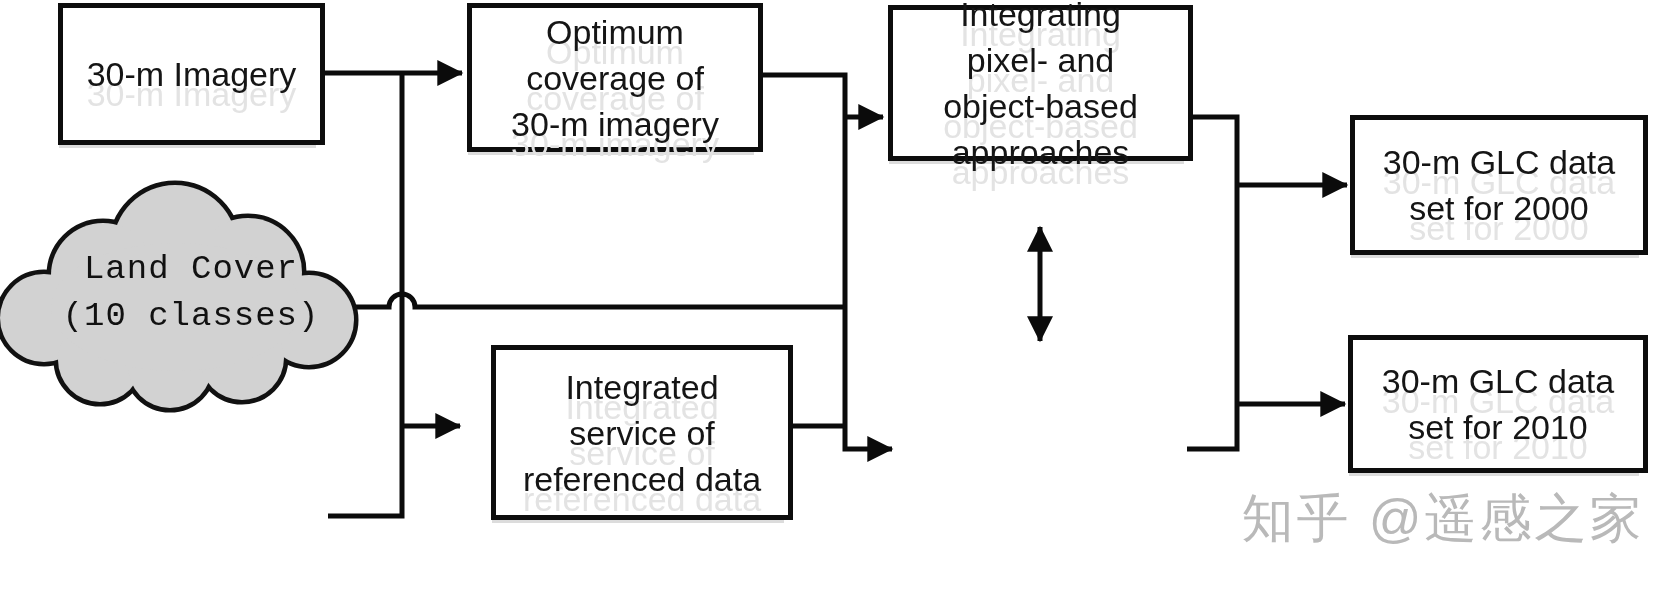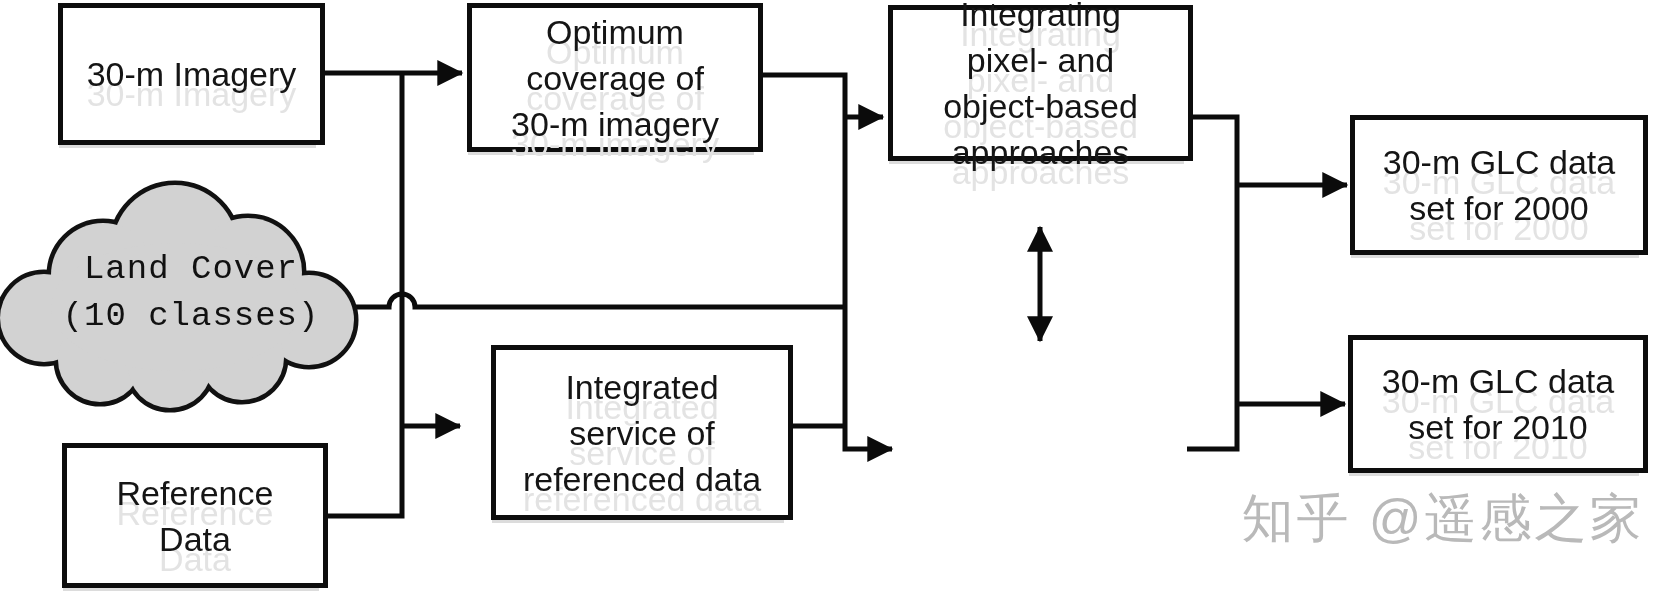--- a/index.html
+++ b/index.html
@@ -148,23 +148,19 @@
 service of
 referenced data</span>
   </div>
 
 
   <div class="node" id="node-glc2010">
     <span class="lbl">30-m GLC data
 set for 2010</span>
   </div>
 
-  <div class="node" id="node-reference">
-    <span class="lbl">Reference
-Data</span>
-  </div>
 
   <div id="cloud-label">Land Cover
 (10 classes)</div>
 
   <div id="watermark">知乎 @遥感之家</div>
 
 </div>
 
 </body></html>

